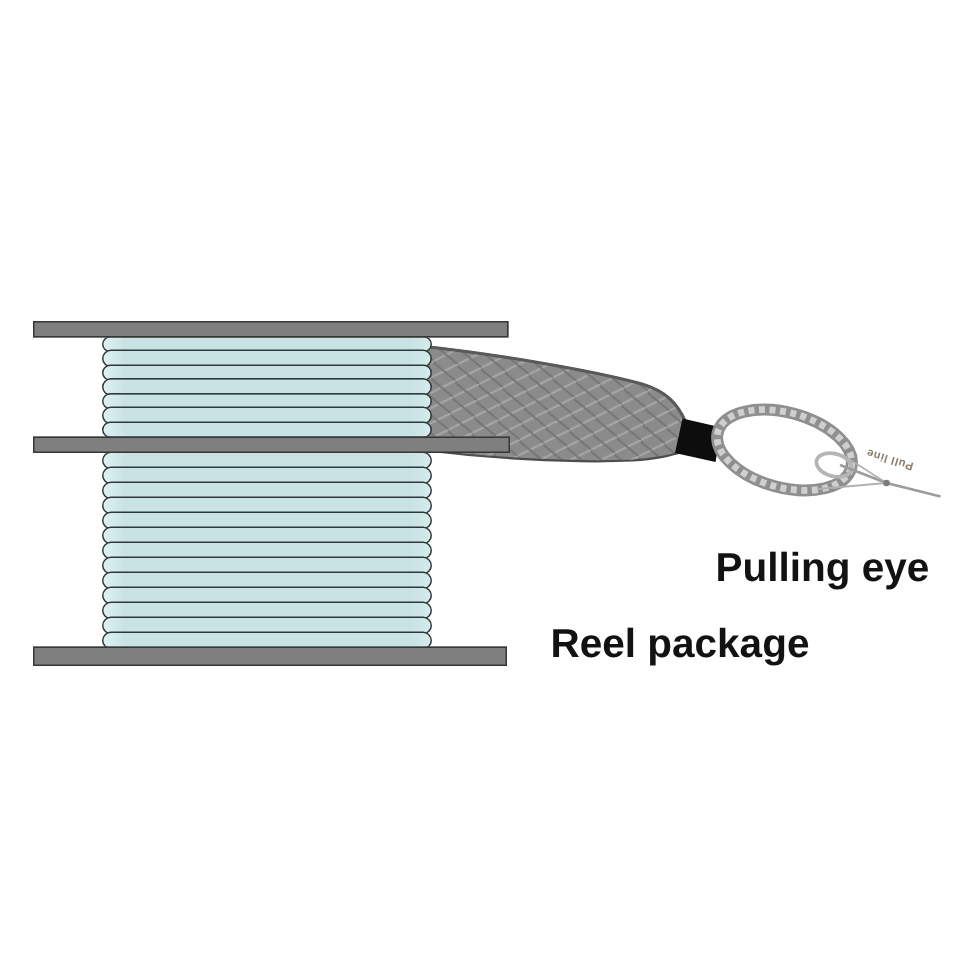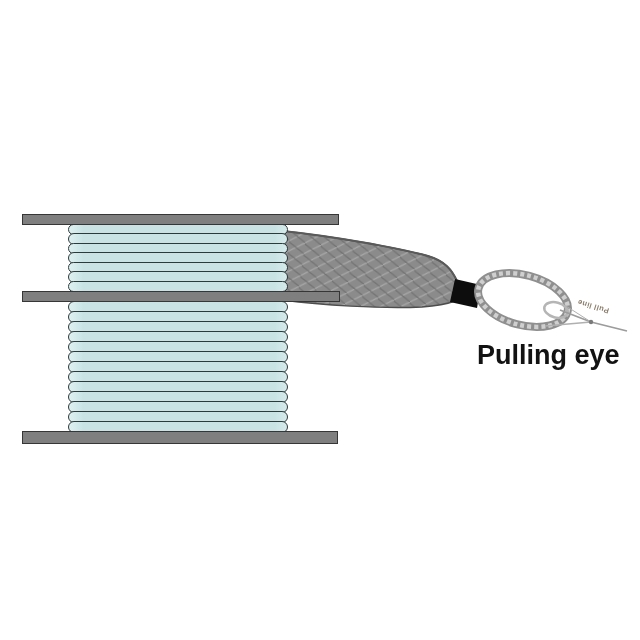--- a/index.html
+++ b/index.html
@@ -38,21 +38,21 @@
   .winding-row:first-child{margin-top:0;}
 
   
   .overlay{position:absolute;left:0;top:0;z-index:2;}
 
   
   .label{
     position:absolute;color:#121212;font-weight:bold;
     font-size:27px;white-space:nowrap;z-index:6;
   }
-  .label.pulling-eye{left:477px;top:340px;}
+  .label.pulling-eye{left:477px;top:363px;}
   .label.reel-package{left:367px;top:414px;}
   .label.pull-line{
     left:577px;top:302px;font-size:7.5px;font-weight:bold;
     color:#8b7d6c;transform:rotate(197deg);letter-spacing:.4px;z-index:5;
   }
 </style>
 </head>
 <body>
 
 <div class="canvas">
@@ -115,13 +115,14 @@
       <div class="winding-row"></div>
       <div class="winding-row"></div>
     </div>
 
   <div class="flange top"></div>
   <div class="flange middle"></div>
   <div class="flange bottom"></div>
 
   <div class="label pull-line">Pull line</div>
   <div class="label pulling-eye">Pulling eye</div>
+  <div class="label reel-package">Reel package</div>
 </div>
 
 </body></html>

